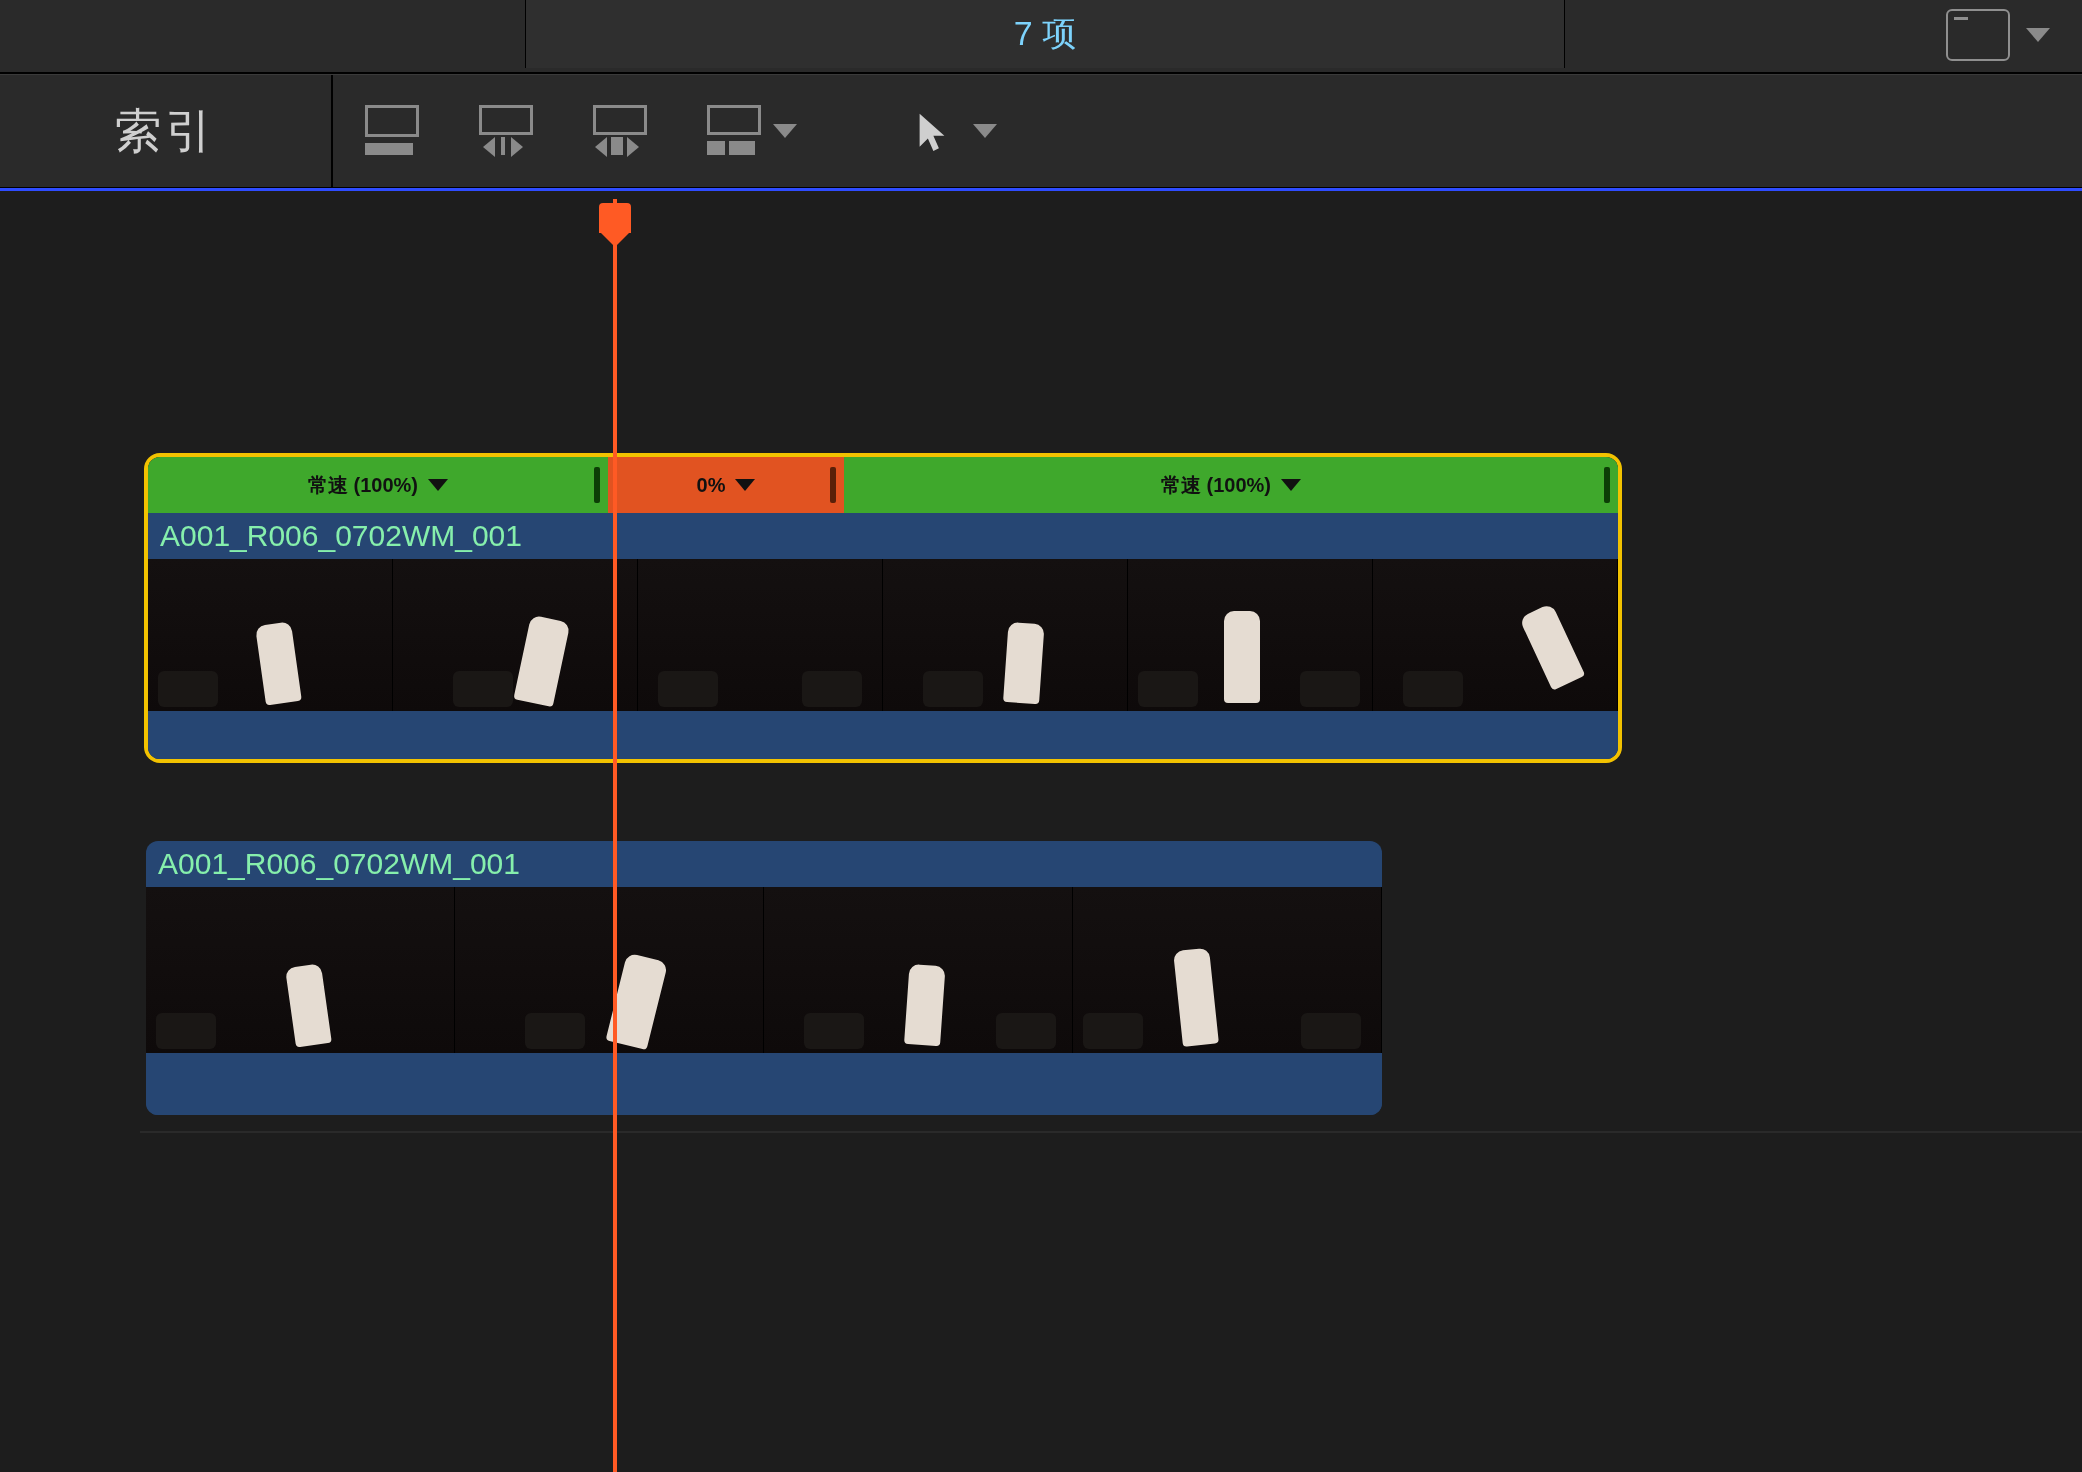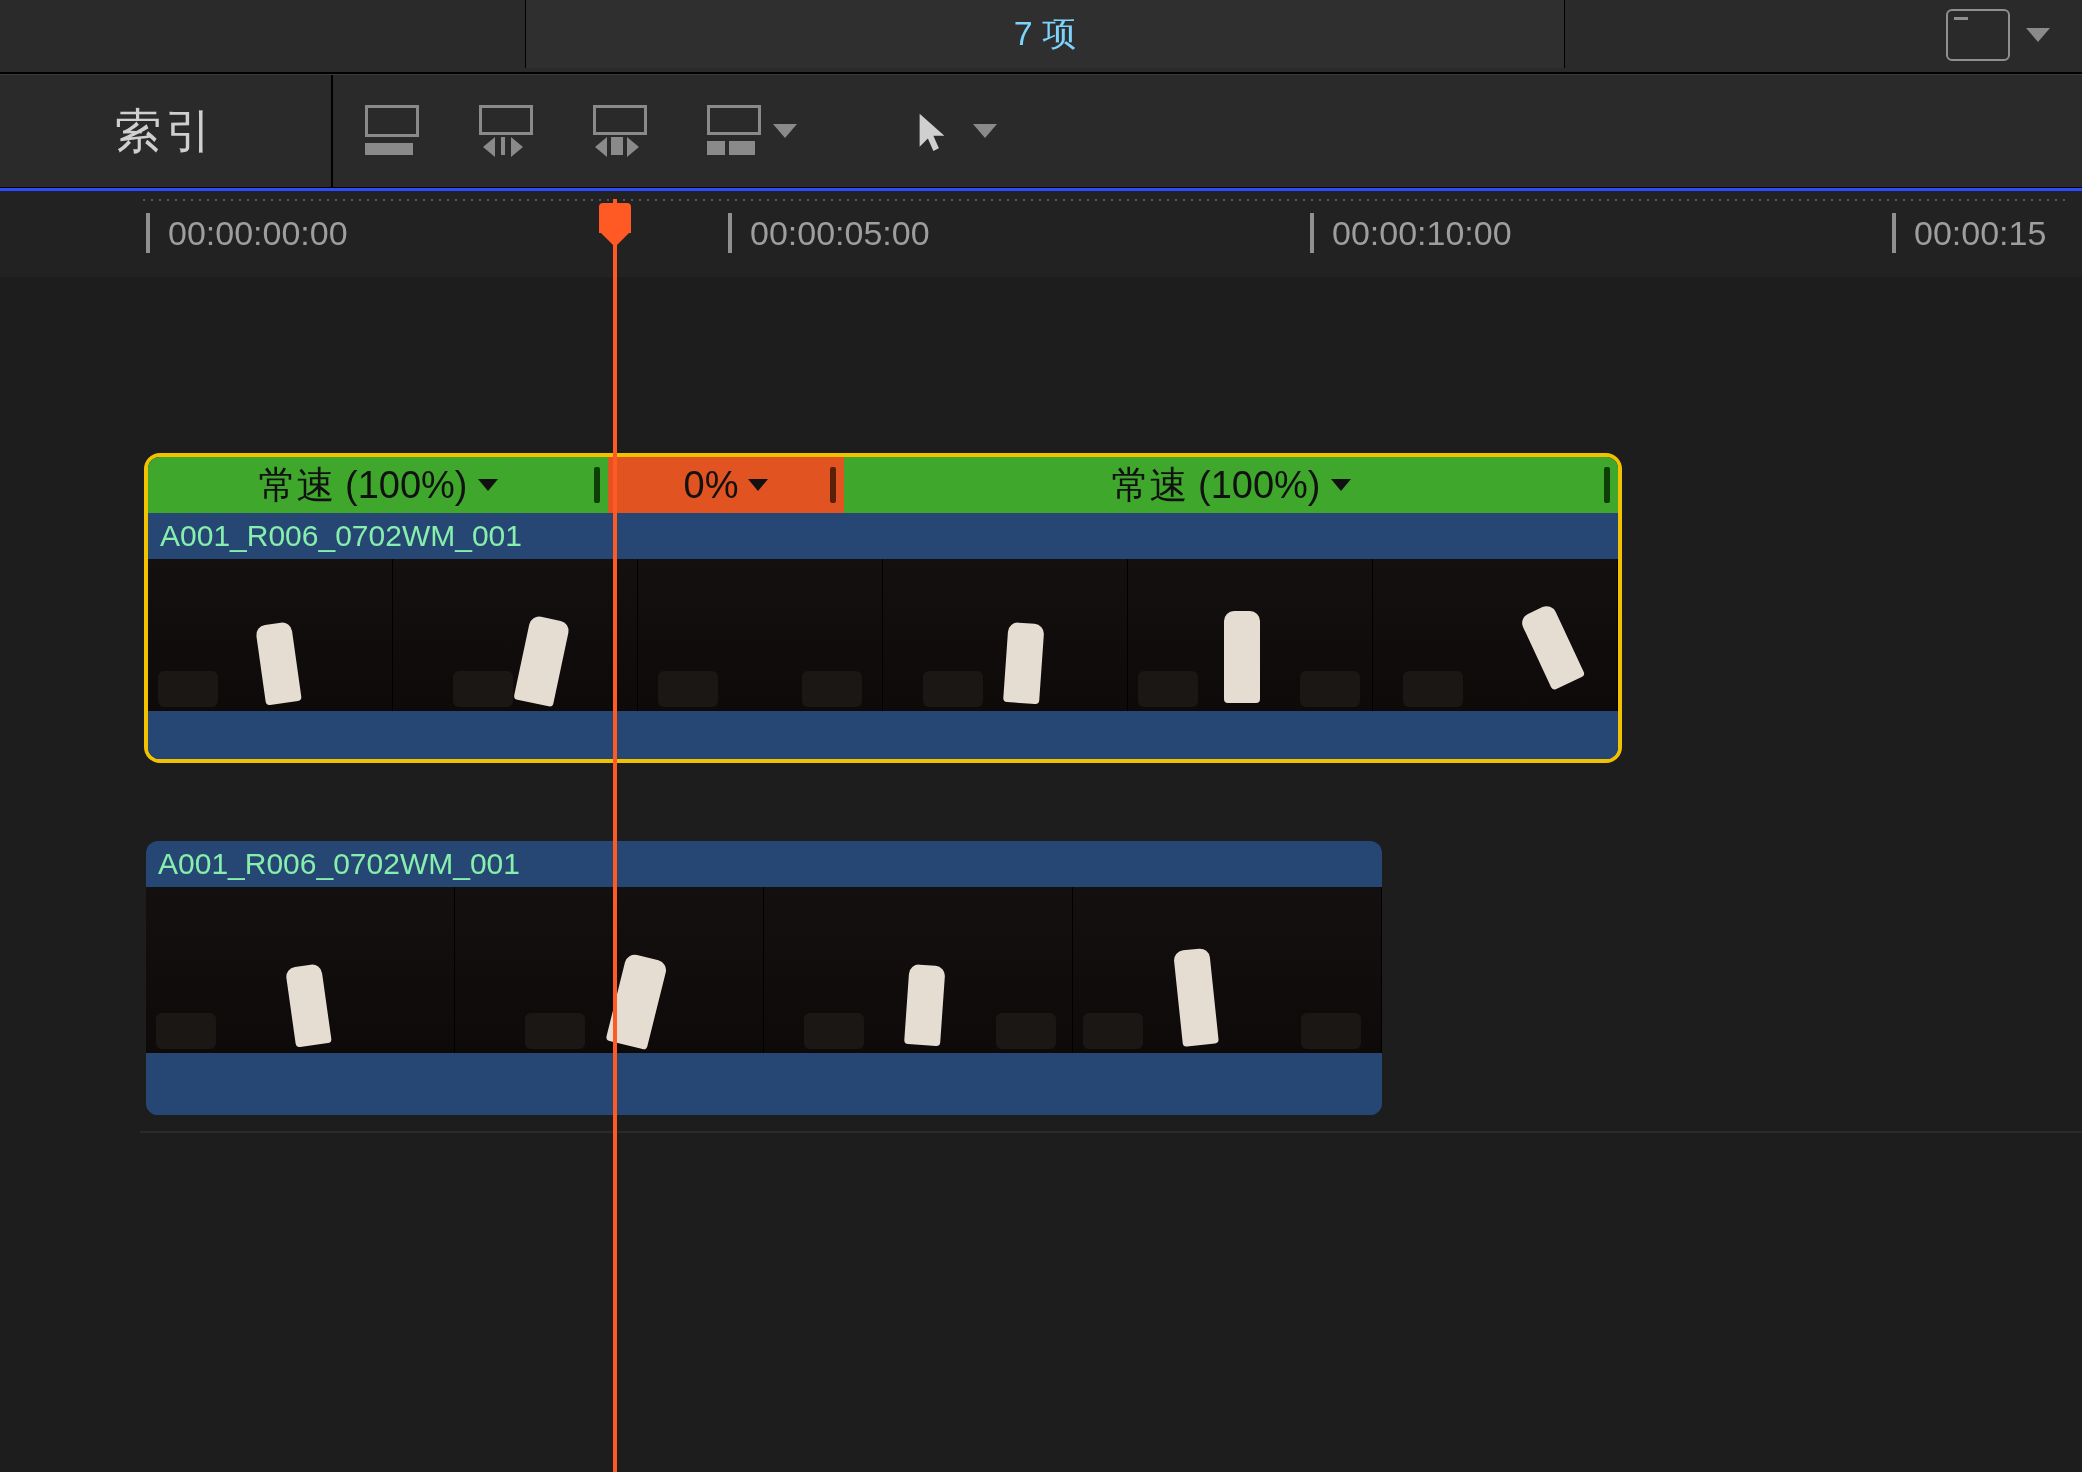--- a/index.html
+++ b/index.html
@@ -37,21 +37,21 @@
   .tick-container{position:absolute;left:0;right:0;top:22px;height:60px}
   .tick{position:absolute;top:0;display:flex;align-items:center;gap:18px}
   .tick .mark{width:4px;height:40px;background:#909090}
   .tick .lab{color:#9e9e9e;font-size:34px}
   .playhead{position:absolute;top:8px;bottom:0;width:4px;background:#ff5a24;left:613px;z-index:50}
   .playhead .head{position:absolute;top:4px;left:-14px;width:32px;height:30px;background:#ff5a24;border-radius:4px 4px 0 0}
   .playhead .head:after{content:"";position:absolute;left:0;top:28px;width:0;height:0;border-left:16px solid transparent;border-right:16px solid transparent;border-top:16px solid #ff5a24}
   .clip{position:absolute;border-radius:12px;overflow:hidden}
   .clip.selected{box-shadow:0 0 0 4px #f2c200}
   .speed-bar{height:56px;display:flex;background:#4a4a4a}
-  .speed-seg{display:flex;align-items:center;justify-content:center;gap:10px;font-size:38px;color:#111;font-weight:400;position:relative}
+  .speed-seg{display:flex;align-items:center;justify-content:center;gap:10px;font-size:20px;color:#111;font-weight:700;position:relative}
   .speed-seg.green{background:#3fa82c}
   .speed-seg.orange{background:#e15321;color:#111}
   .speed-seg .chev-s{width:0;height:0;border-left:10px solid transparent;border-right:10px solid transparent;border-top:12px solid #111;display:inline-block}
   .speed-seg .handle-r{position:absolute;right:8px;top:10px;bottom:10px;width:6px;background:#0c3e06;border-radius:2px}
   .speed-seg.orange .handle-r{background:#5a2009}
   .clip-body{background:#264673}
   .clip-name{color:#86efac;font-size:30px;padding:6px 12px}
   .filmstrip{height:152px;background:#2a1a16;display:flex;position:relative}
   .audio-area{height:48px;background:#264673}
   .frame{flex:1;background:linear-gradient(#141010,#0e0a0a);position:relative;border-right:1px solid #000}
@@ -106,41 +106,20 @@
             <path d="M3 2 L3 26 L9 20 L13 29 L17 27 L13 18 L21 18 Z" fill="#cfcfcf"></path>
           </svg>
       </div>
       <span class="chev"></span>
     </div>
   </div>
 </div>
 
 <div class="timeline-area">
 
-  <div class="ruler">
-    <div class="dots"></div>
-    <div class="tick-container">
-      <div class="tick" style="left:146px">
-          <div class="mark"></div>
-          <span class="lab">00:00:00:00</span>
-        </div>
-      <div class="tick" style="left:728px">
-          <div class="mark"></div>
-          <span class="lab">00:00:05:00</span>
-        </div>
-      <div class="tick" style="left:1310px">
-          <div class="mark"></div>
-          <span class="lab">00:00:10:00</span>
-        </div>
-      <div class="tick" style="left:1892px">
-          <div class="mark"></div>
-          <span class="lab">00:00:15</span>
-        </div>
-    </div>
-  </div>
 
   <div class="playhead">
     <div class="head"></div>
   </div>
 
   <div class="clip selected" style="left:148px;top:266px;width:1470px">
     <div class="speed-bar">
       <div class="speed-seg green" style="width:460px">
         <span>常速 (100%)</span>
         <span class="chev-s"></span>

